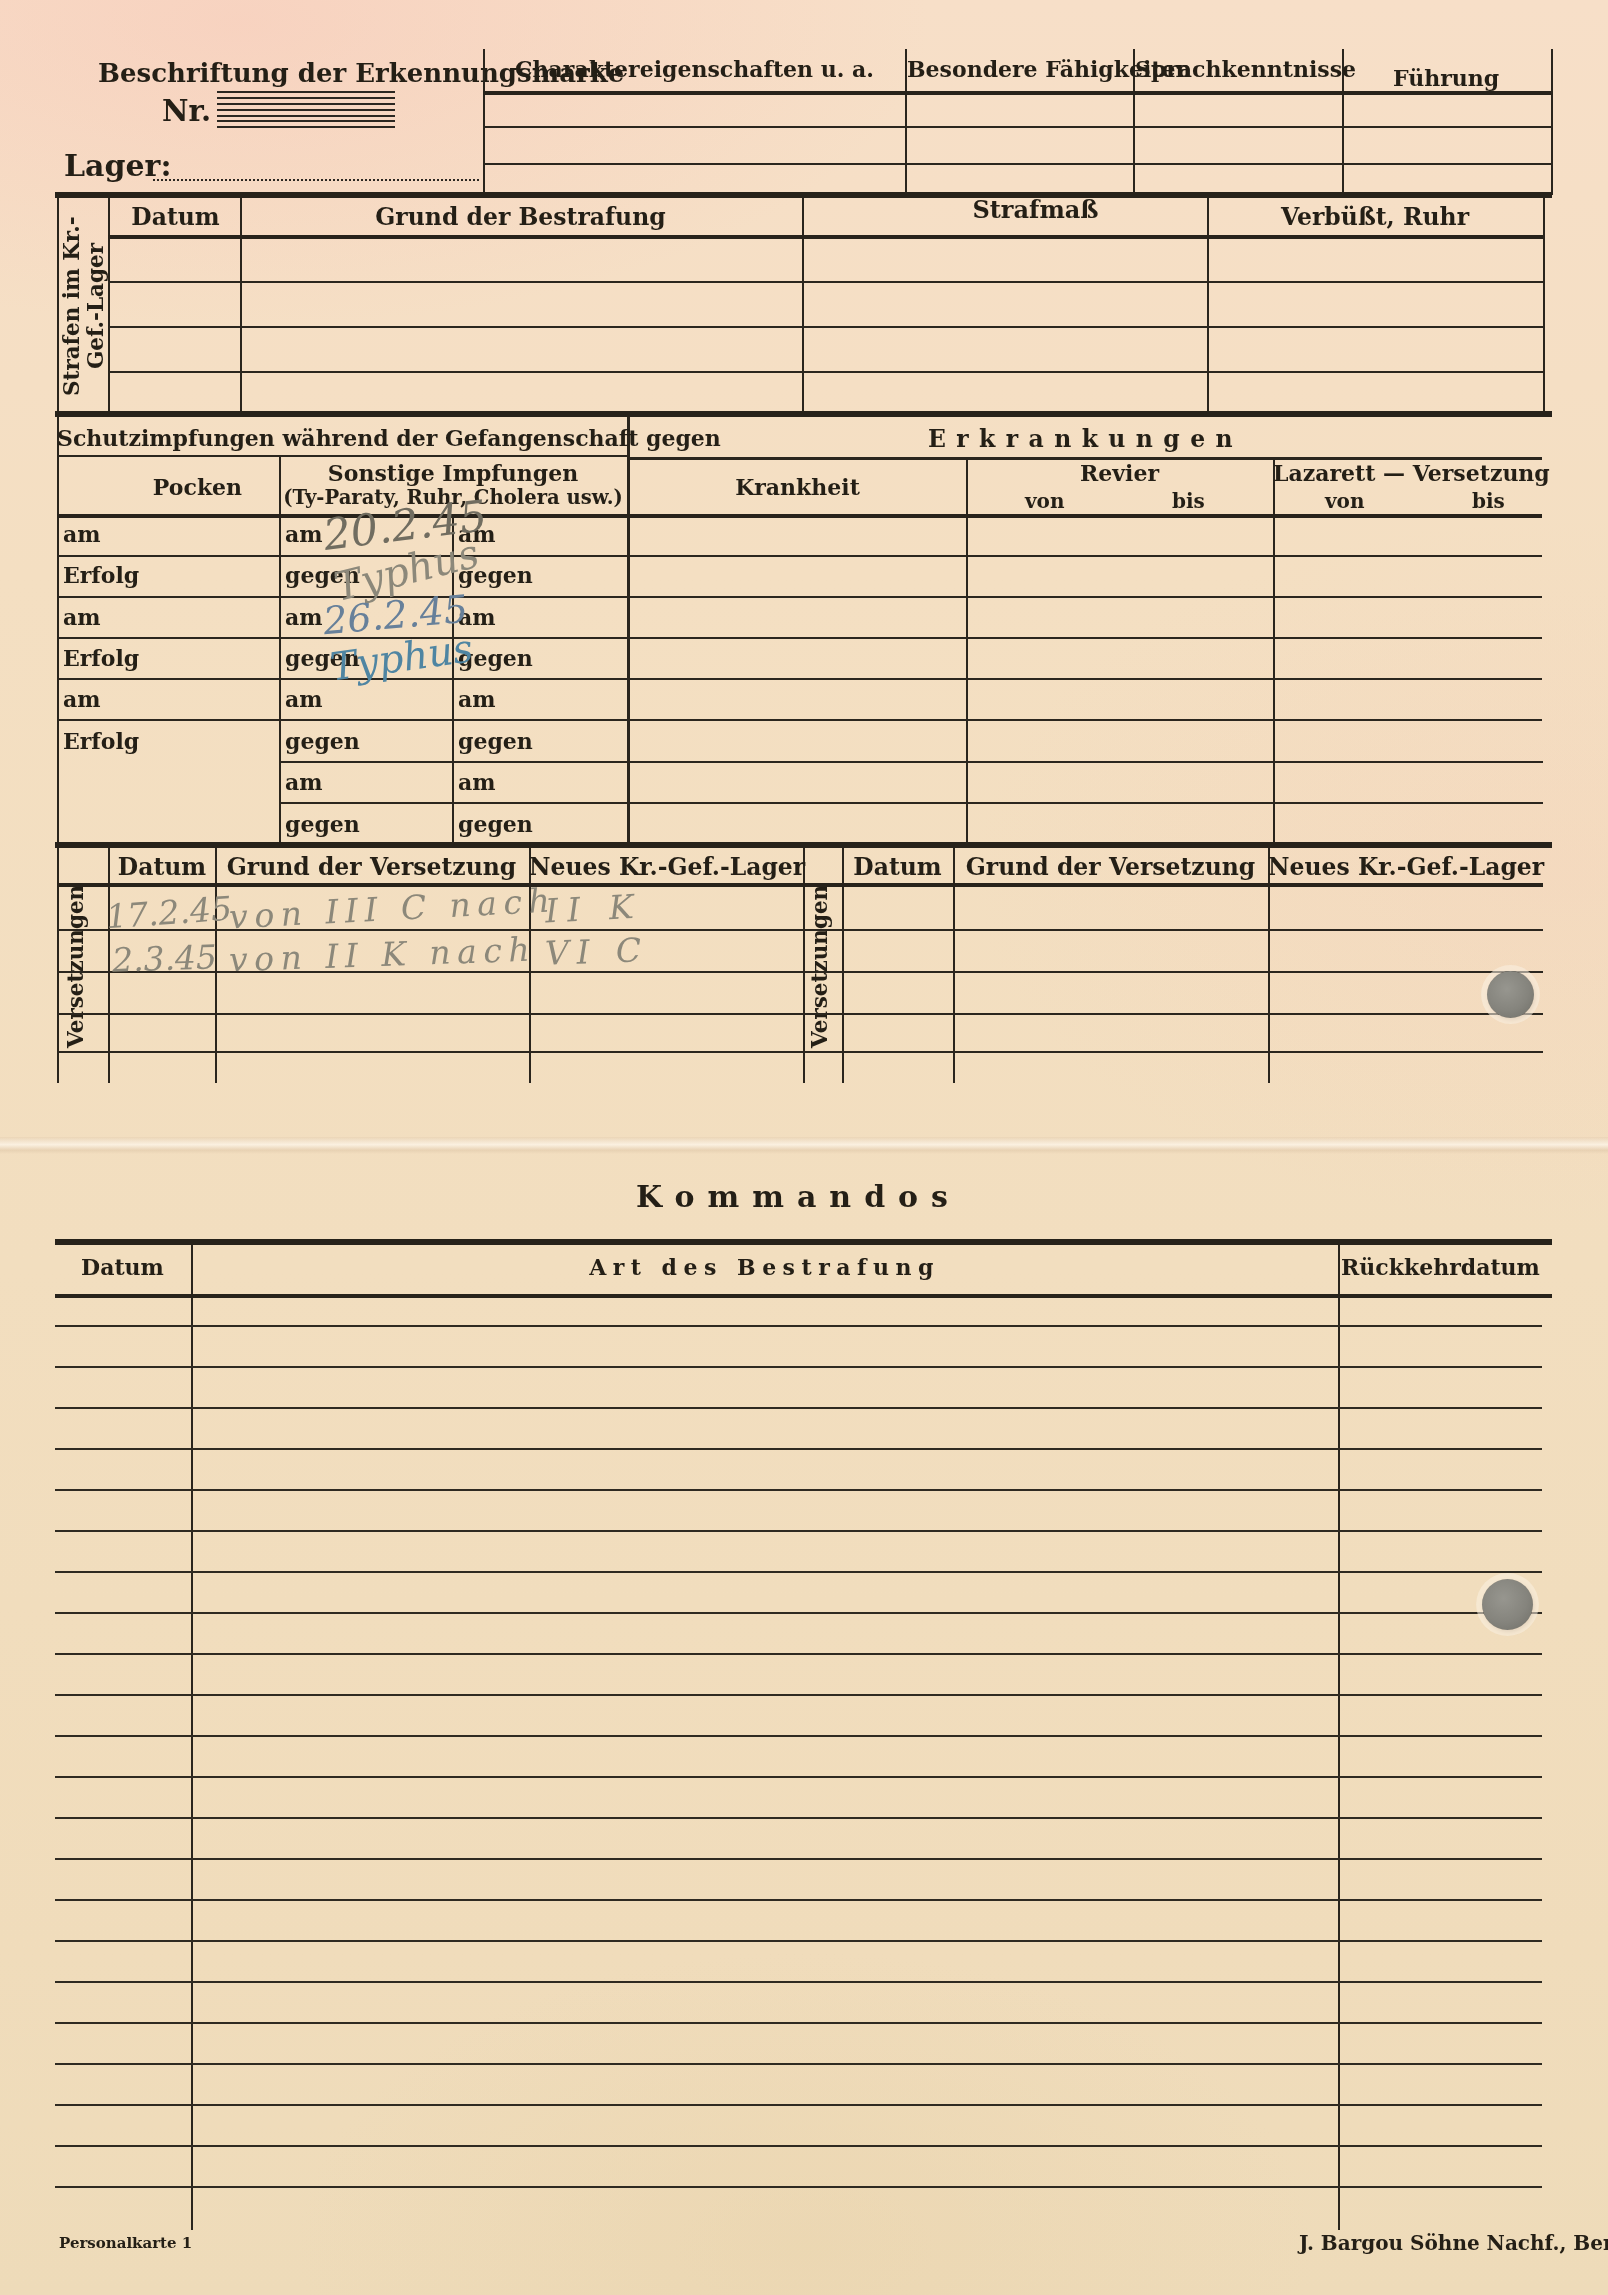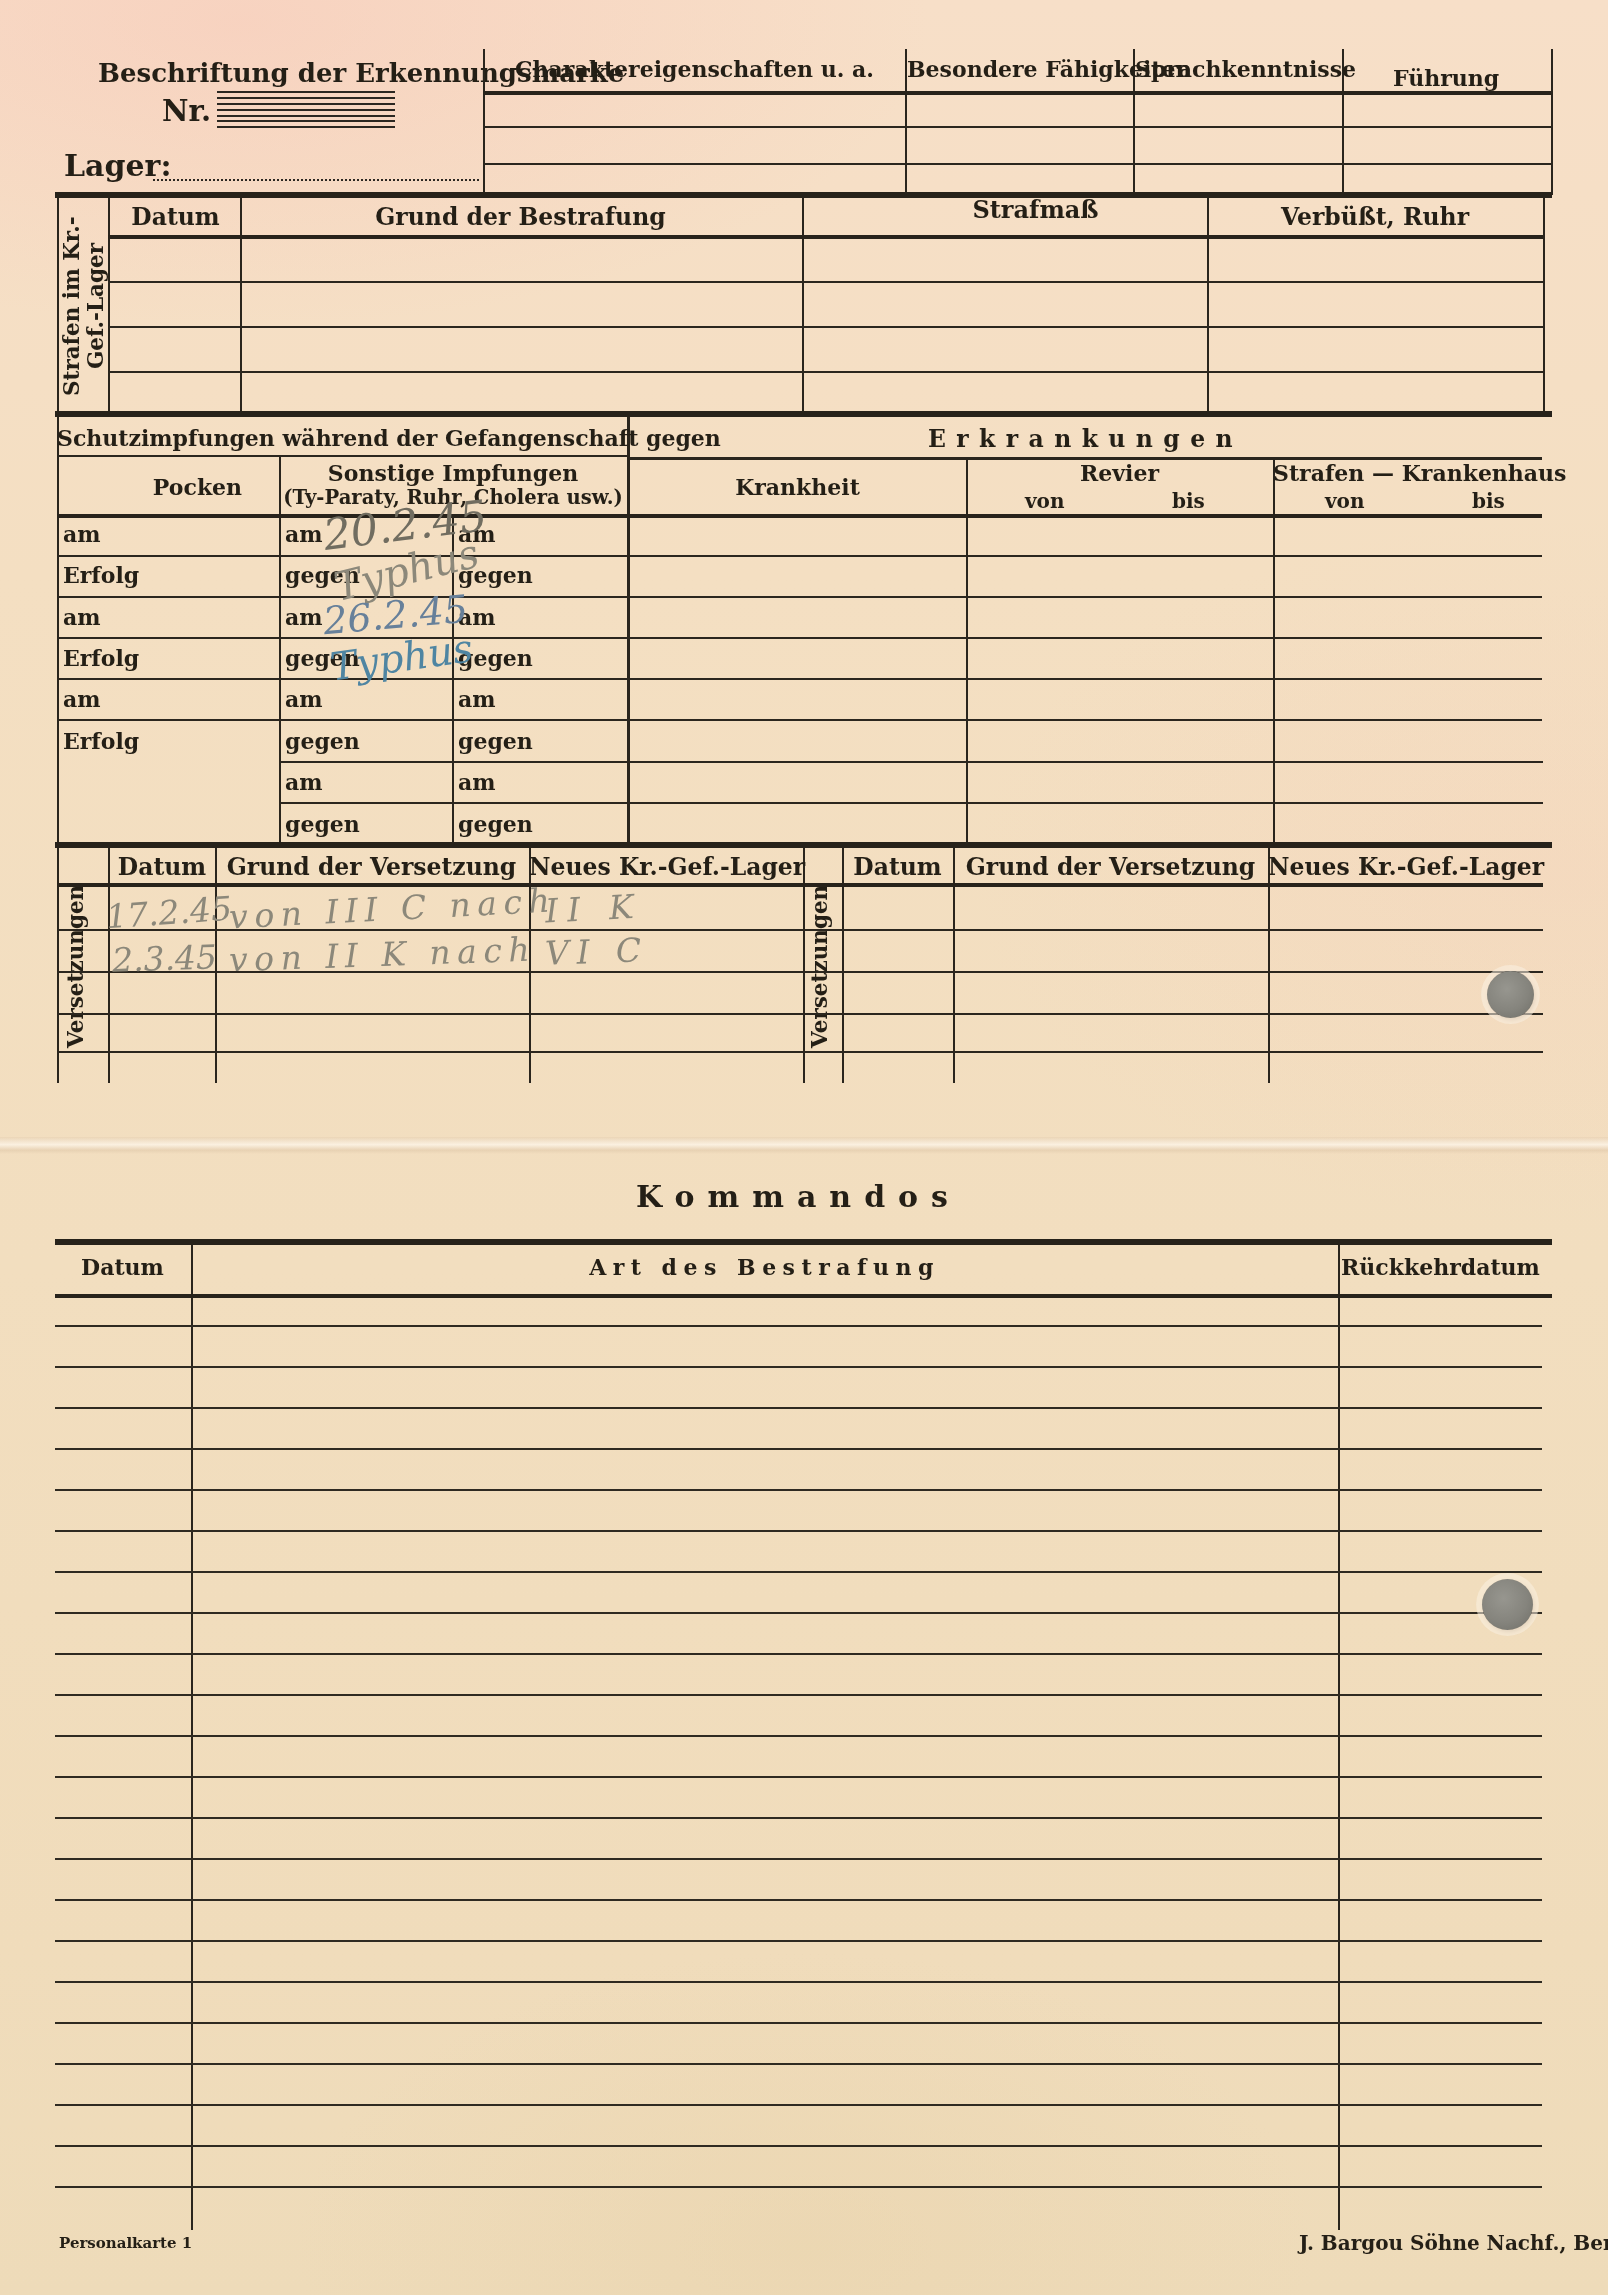--- a/index.html
+++ b/index.html
@@ -85,21 +85,21 @@
   <div class="vl" style="left:966px;top:459px;height:383px;"></div>
   <div class="vl" style="left:1273px;top:459px;height:383px;"></div>
 
   <div class="t c" style="left:57px;top:475px;width:221px;font-size:22px;padding-left:30px;">Pocken</div>
   <div class="t c" style="left:279px;top:461px;width:348px;font-size:22px;">Sonstige Impfungen</div>
   <div class="t c" style="left:279px;top:487px;width:348px;font-size:19.6px;">(Ty-Paraty, Ruhr, Cholera usw.)</div>
   <div class="t c" style="left:629px;top:475px;width:337px;font-size:22px;">Krankheit</div>
   <div class="t c" style="left:966px;top:461px;width:307px;font-size:22px;">Revier</div>
   <div class="t" style="left:1025px;top:490px;font-size:20px;">von</div>
   <div class="t" style="left:1172px;top:490px;font-size:20px;">bis</div>
-  <div class="t c" style="left:1273px;top:461px;width:270px;font-size:22px;">Strafen — Krankenhaus</div>
+  <div class="t c" style="left:1273px;top:461px;width:270px;font-size:22px;">Lazarett — Versetzung</div>
   <div class="t" style="left:1325px;top:490px;font-size:20px;">von</div>
   <div class="t" style="left:1472px;top:490px;font-size:20px;">bis</div>
   <div class="hl mid" style="left:57px;top:514px;width:1485px;"></div>
   <div class="vl" style="left:452px;top:514px;height:328px;"></div>
 
   <div class="t" style="left:63px;top:522px;font-size:22px;">am</div>
   <div class="t" style="left:285px;top:522px;font-size:22px;">am</div>
   <div class="t" style="left:458px;top:522px;font-size:22px;">am</div>
   <div class="t" style="left:63px;top:563px;font-size:22px;">Erfolg</div>
   <div class="t" style="left:285px;top:563px;font-size:22px;">gegen</div>

